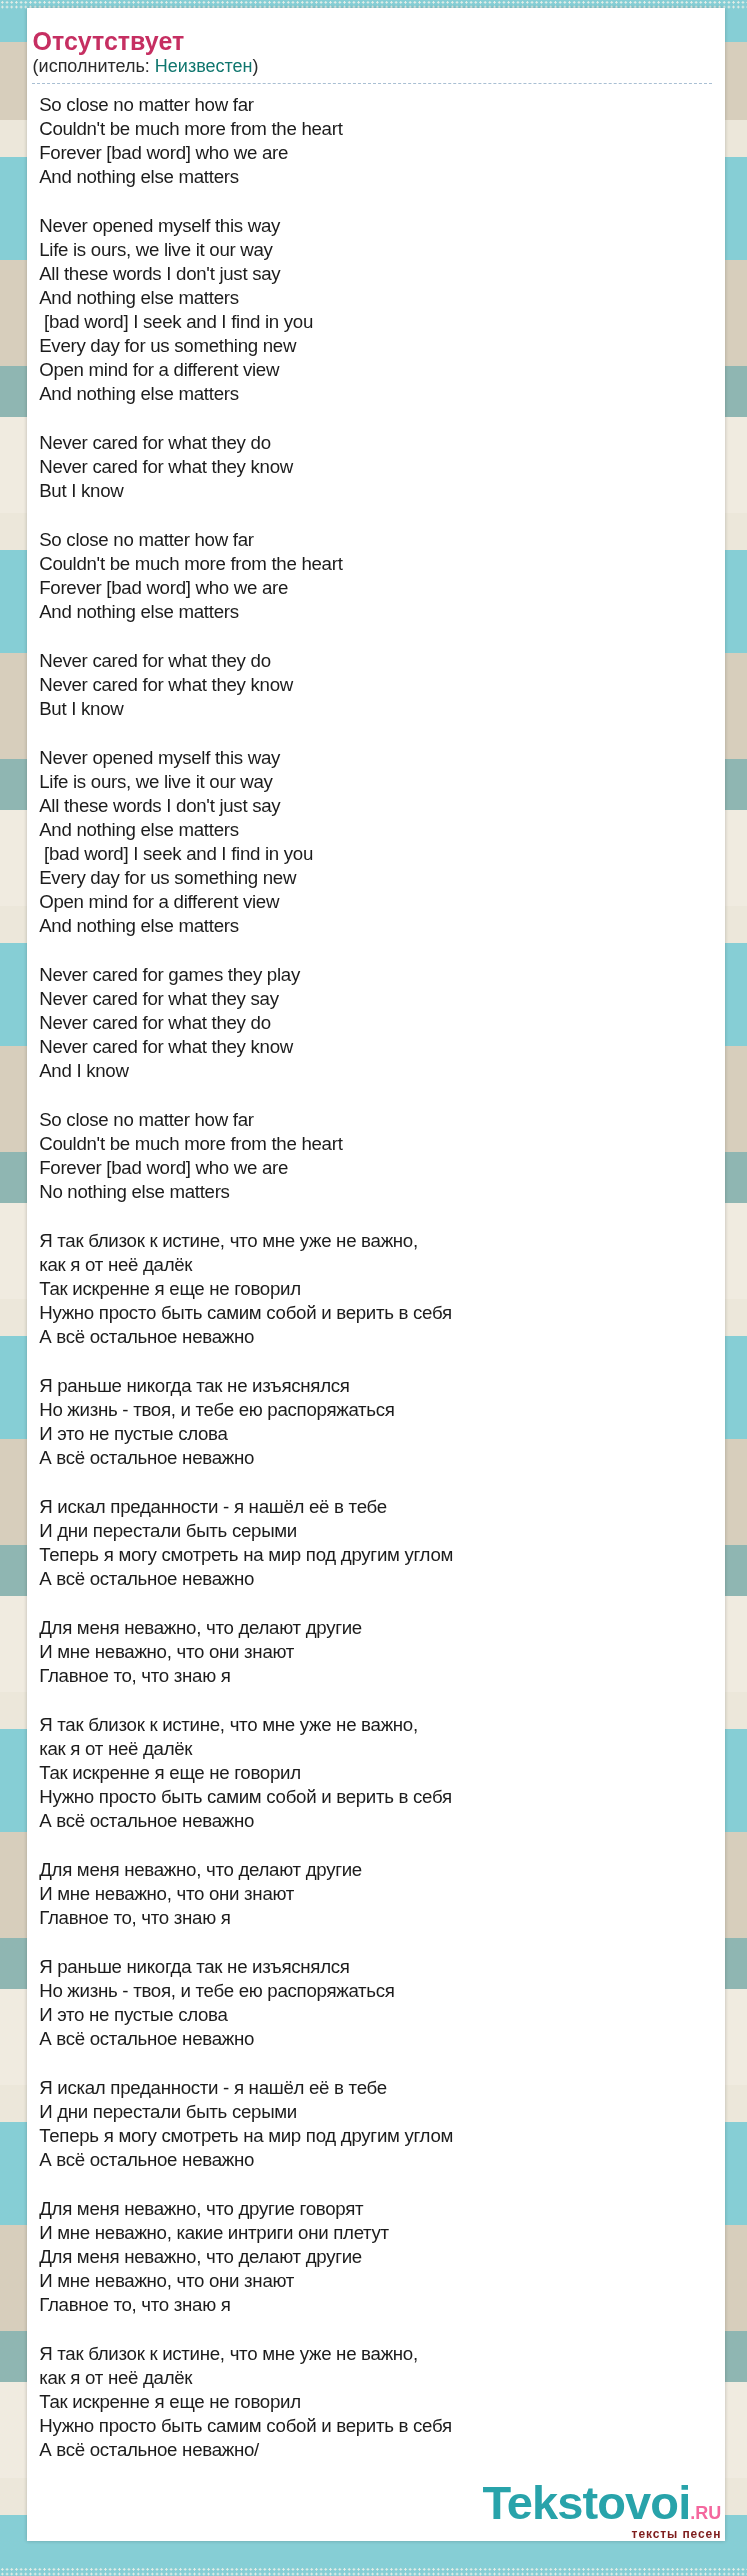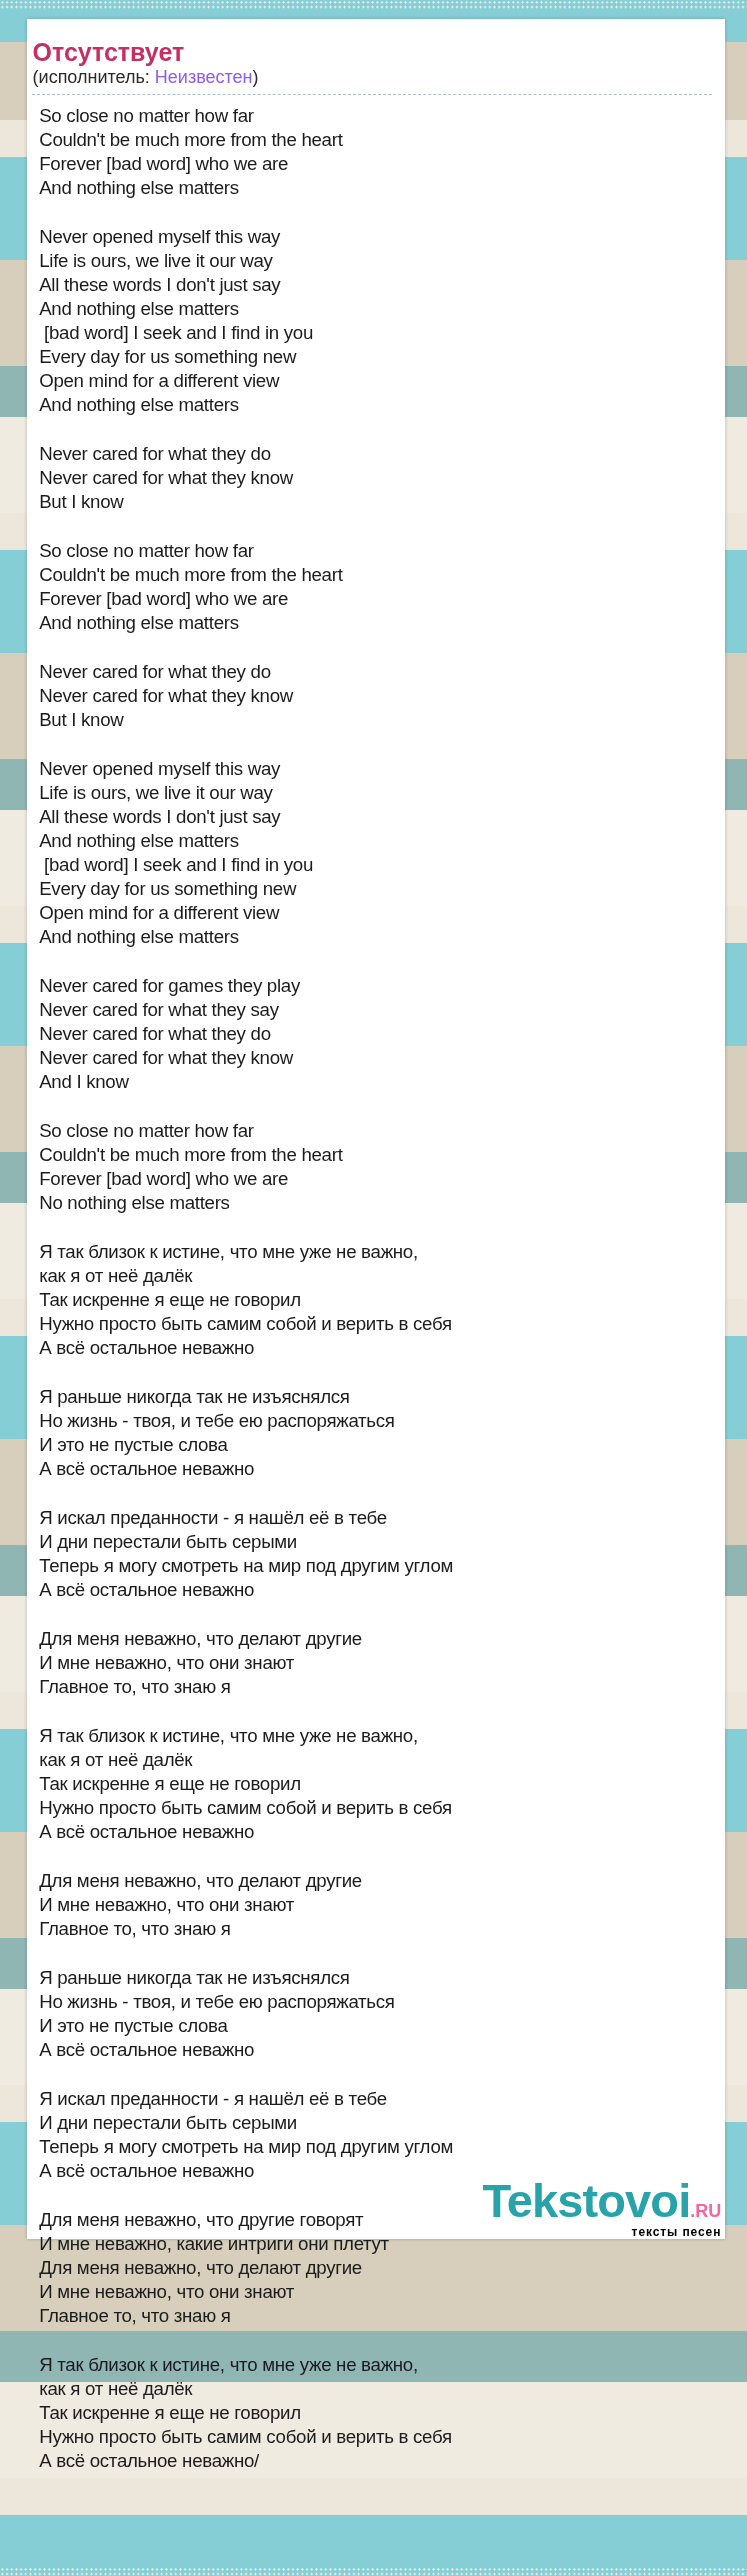--- a/index.html
+++ b/index.html
@@ -21,52 +21,52 @@
   
   .dot-strip{
     position:absolute;left:0;width:748px;height:9.3px;
     background-image:radial-gradient(circle, #f7f3ea 1.1px, rgba(0,0,0,0) 1.3px);
     background-size:4.7px 4.7px;opacity:.85;pointer-events:none;
   }
   .dot-strip.top{top:0;}
   .dot-strip.bottom{bottom:0;}
 
   .card{
-    position:absolute;left:27px;top:19px;width:698px;height:2220px;
+    position:absolute;left:27px;top:8px;width:698px;height:2533px;
     background:#ffffff;box-shadow:0 0 3.7px rgba(0,0,0,.22);
     box-sizing:border-box;padding:18.7px 17px 0 4.7px;
   }
   .page-header{border-bottom:0.9px dashed #a9bfd3;padding-bottom:6.5px;width:680px;box-sizing:border-box;}
   .page-title{
     margin:0 0 0.9px 0.9px;font-size:25px;line-height:28px;font-weight:bold;
     color:#c62f62;letter-spacing:0;
   }
   .artist-line{
     margin:0 0 0 0.9px;font-size:18px;line-height:20.6px;color:#2b2b2b;white-space:pre-wrap;
   }
-  .artist-link{color:#8b5cf6;text-decoration:none;cursor:pointer;}
+  .artist-link{color:#0f766e;text-decoration:none;cursor:pointer;}
 
   .lyrics{margin:9.3px 0 0 7.5px;color:#1c1c1c;}
   .stanza{margin:0 0 25px 0;}
   .line{
     font-size:18.7px;line-height:24px;letter-spacing:-0.3px;white-space:pre-wrap;
   }
   .translation-heading{margin:0 0 25px 0;}
 
   .site-logo{
     position:absolute;right:3.7px;bottom:0.9px;text-align:right;line-height:1;cursor:pointer;
   }
   .logo-main{
     font-size:47px;font-weight:bold;color:#28a3aa;letter-spacing:-0.9px;
   }
   .logo-domain{
     font-size:18px;font-weight:bold;color:#f4679e;letter-spacing:0;margin-top:45px;
   }
   .logo-tagline{
-    font-size:12px;font-weight:bold;color:#000000;letter-spacing:0.9px;margin-top:1.9px;
+    font-size:12px;font-weight:bold;color:#7f1d1d;letter-spacing:0.9px;margin-top:1.9px;
   }
 </style>
 </head>
 <body>
 
 <div class="dot-strip top"></div>
 <div class="dot-strip bottom"></div>
 
 <div class="card">
 

